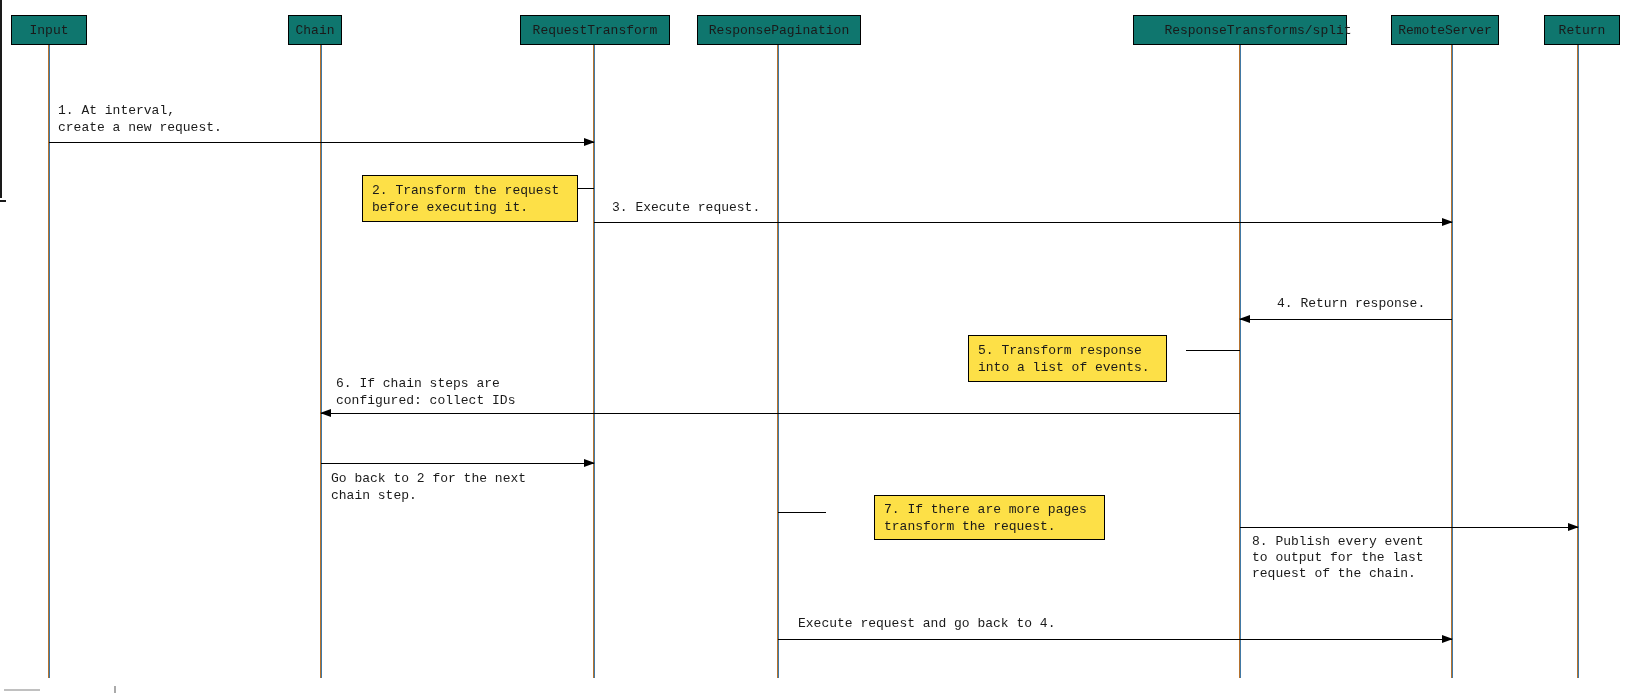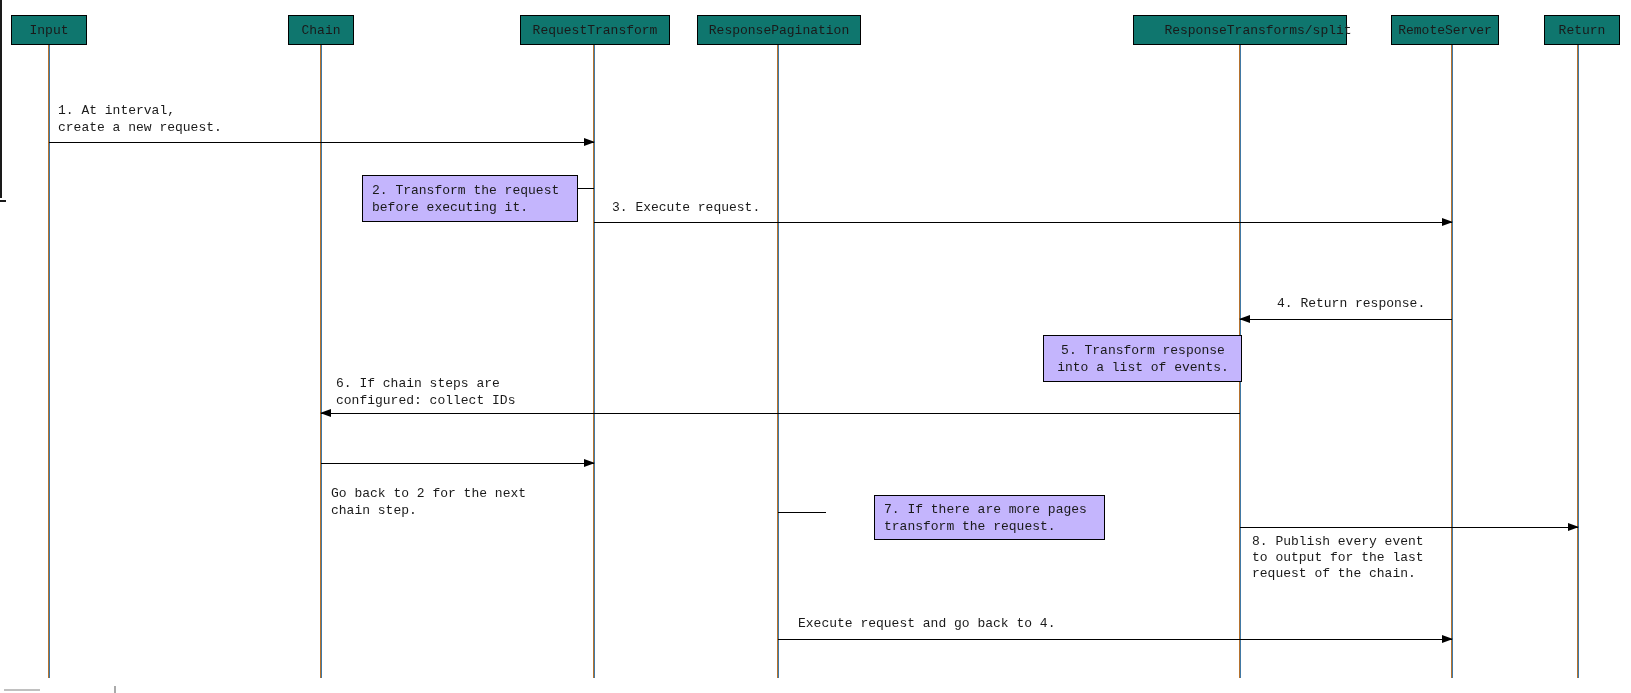--- a/index.html
+++ b/index.html
@@ -23,35 +23,35 @@
     z-index:1;
   }
   .arrow{position:absolute;height:1px;background:#000;z-index:2;}
   .ah-r{position:absolute;right:-1px;top:-4px;width:0;height:0;
     border-top:4.5px solid transparent;border-bottom:4.5px solid transparent;
     border-left:11px solid #000;}
   .ah-l{position:absolute;left:-1px;top:-4px;width:0;height:0;
     border-top:4.5px solid transparent;border-bottom:4.5px solid transparent;
     border-right:11px solid #000;}
   .note{
-    position:absolute;border:1.5px solid #000;background:#c4b5fd;
+    position:absolute;border:1.5px solid #000;background:#fde047;
     padding:6px 8px 0 9px;white-space:nowrap;z-index:3;box-sizing:border-box;
   }
   .msg-label{position:absolute;white-space:nowrap;z-index:3;}
   .artifact{position:absolute;z-index:5;}
 </style>
 </head>
 <body>
 
 <div id="canvas">
 
   <div class="actor" style="left:11px;width:76px;">
       <span>Input</span>
     </div>
-  <div class="actor" style="left:288px;width:66px;">
+  <div class="actor" style="left:288px;width:54px;">
       <span>Chain</span>
     </div>
   <div class="actor" style="left:520px;width:150px;">
       <span>RequestTransform</span>
     </div>
   <div class="actor" style="left:697px;width:164px;">
       <span>ResponsePagination</span>
     </div>
   <div class="actor" style="left:1133px;width:214px;padding-left:36px;">
       <span>ResponseTransforms/split</span>
@@ -92,38 +92,38 @@
     <span class="ah-r"></span>
   </div>
 
   <div class="msg-label" style="left:1277px;top:295px;">
     <div>4. Return response.</div>
   </div>
   <div class="arrow" style="left:1240px;top:319px;width:212px;">
     <span class="ah-l"></span>
   </div>
 
-  <div class="note" style="left:1043px;top:335px;width:199px;height:47px;text-align:center;">
+  <div class="note" style="left:968px;top:335px;width:199px;height:47px;">
     <div>5. Transform response</div>
     <div>into a list of events.</div>
   </div>
   <div class="arrow" style="left:1186px;top:350px;width:54px;"></div>
 
   <div class="msg-label" style="left:336px;top:375px;">
     <div>6. If chain steps are</div>
     <div>configured: collect IDs</div>
   </div>
   <div class="arrow" style="left:321px;top:413px;width:919px;">
     <span class="ah-l"></span>
   </div>
 
   <div class="arrow" style="left:321px;top:463px;width:273px;">
     <span class="ah-r"></span>
   </div>
-  <div class="msg-label" style="left:331px;top:485px;">
+  <div class="msg-label" style="left:331px;top:470px;">
     <div>Go back to 2 for the next</div>
     <div>chain step.</div>
   </div>
 
   <div class="note" style="left:826px;top:495px;width:231px;height:45px;padding-top:5px;margin-left:48px;">
     <div>7. If there are more pages</div>
     <div>transform the request.</div>
   </div>
   <div class="arrow" style="left:778px;top:512px;width:48px;"></div>
 

